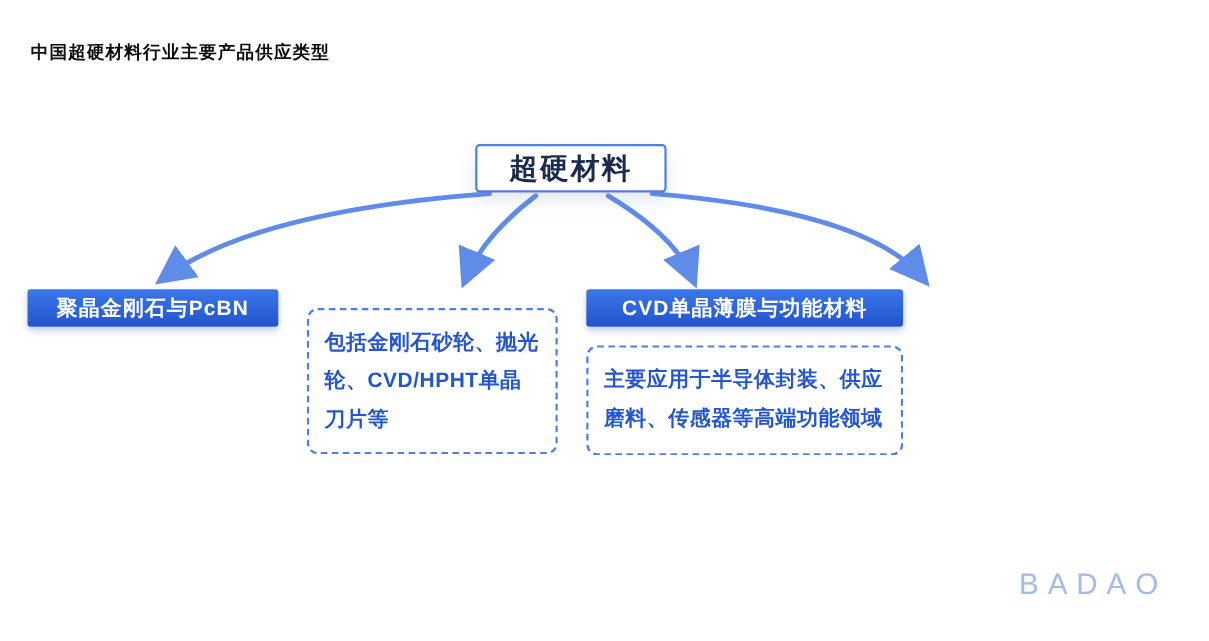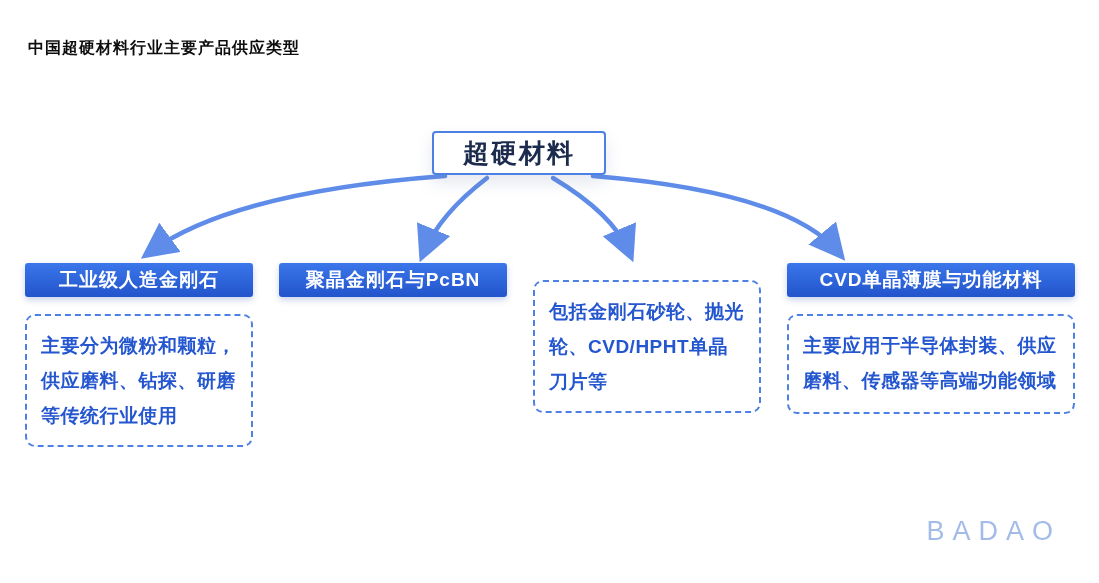--- a/index.html
+++ b/index.html
@@ -84,26 +84,20 @@
     </marker>
   </defs>
   <path d="M445 58 Q232 74 150 134" fill="none" stroke="#5e8ce8" stroke-width="4.5" stroke-linecap="round" marker-end="url(#ah)"></path>
   <path d="M487 60 Q440 96 424 134" fill="none" stroke="#5e8ce8" stroke-width="4.5" stroke-linecap="round" marker-end="url(#ah)"></path>
   <path d="M553 60 Q613 96 629 134" fill="none" stroke="#5e8ce8" stroke-width="4.5" stroke-linecap="round" marker-end="url(#ah)"></path>
   <path d="M593 58 Q788 74 838 134" fill="none" stroke="#5e8ce8" stroke-width="4.5" stroke-linecap="round" marker-end="url(#ah)"></path>
 </svg>
 
 <div class="columns">
 
-  <div class="col">
-    <div class="col-header">
-      <span>工业级人造金刚石</span>
-    </div>
-    <div class="col-body">主要分为微粉和颗粒，供应磨料、钻探、研磨等传统行业使用</div>
-  </div>
 
   <div class="col">
     <div class="col-header">
       <span>聚晶金刚石与PcBN</span>
     </div>
   </div>
 
   <div class="col">
     <div class="col-body">包括金刚石砂轮、抛光轮、CVD/HPHT单晶刀片等</div>
   </div>

